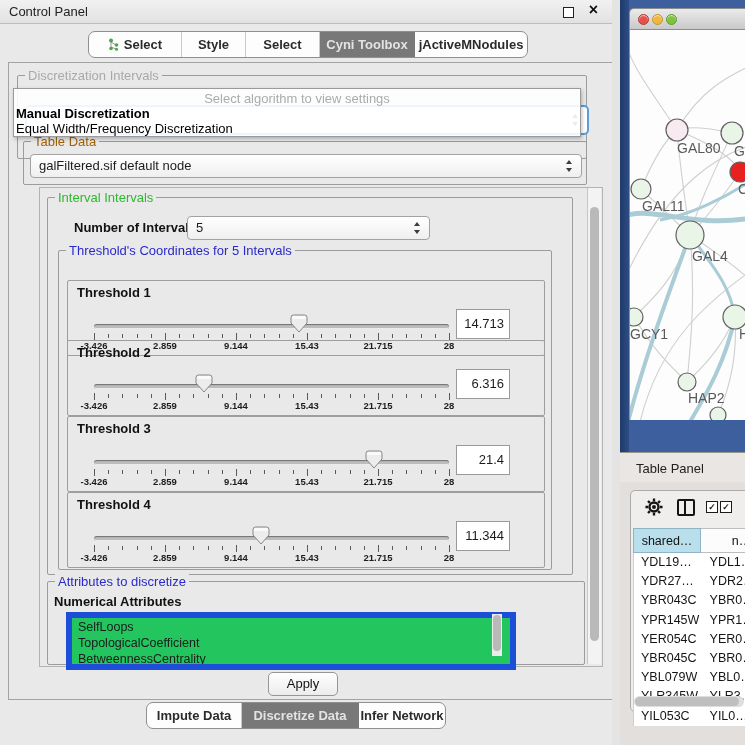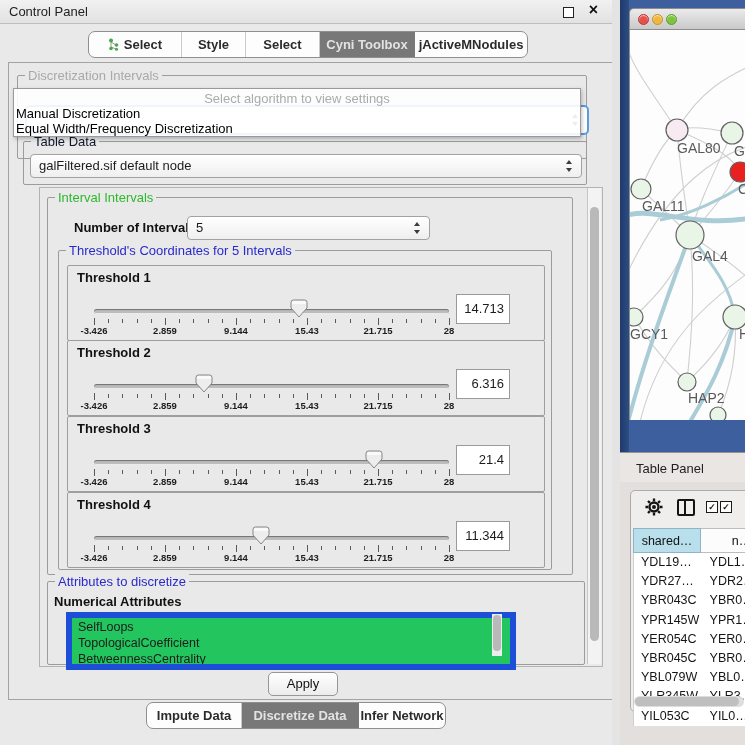--- a/index.html
+++ b/index.html
@@ -22,35 +22,35 @@
   #top-tabs{left:88px;top:31px;}
   #bottom-tabs{left:146px;top:702px;}
 
   #main-panel{left:8px;top:62px;width:604px;height:636px;border:1px solid #a3a3a3;background:#e9e9e9;}
 
   .grp{position:absolute;border:1px solid #9c9c9c;border-radius:2px;}
   .grp-title{position:absolute;top:-8px;left:7px;background:#e9e9e9;padding:0 3px;font-size:13px;white-space:nowrap;}
   .gt-dim{color:#a9a9a9;}
   .gt-green{color:#2eb82e;}
   .gt-blue{color:#2929cc;}
-  .gt-dark{color:#0f172a;}
+  .gt-dark{color:#a16207;}
 
   .combo{position:absolute;background:linear-gradient(#ffffff,#efefef);border:1px solid #a2a2a2;border-radius:4px;
          font-size:13px;color:#1c1c1c;line-height:22px;padding-left:8px;box-sizing:border-box;height:24px;}
   .spin{position:absolute;right:8px;top:50%;width:7px;height:12px;margin-top:-6px;}
   .spin:before,.spin:after{content:"";position:absolute;left:0;border-left:3.5px solid transparent;border-right:3.5px solid transparent;}
   .spin:before{top:0;border-bottom:4.5px solid #3c3c3c;}
   .spin:after{bottom:0;border-top:4.5px solid #3c3c3c;}
   #algo-combo{left:24px;top:104px;width:560px;height:26px;border:2px solid #5b9ddc;border-radius:5px;background:#fff;}
 
   #dropdown-overlay{left:13px;top:88px;width:566px;height:47px;background:rgba(255,255,255,0.9);
         border:1px solid #9a9a9a;box-shadow:1px 2px 4px rgba(0,0,0,0.25);}
   #dd-placeholder{position:absolute;left:0;top:2px;width:100%;text-align:center;color:#ababab;font-size:13px;}
   .dd-opt{position:absolute;left:2px;font-size:13px;color:#000;white-space:nowrap;}
-  #dd-opt0{top:17px;font-weight:normal;}
+  #dd-opt0{top:17px;font-weight:bold;}
   #dd-opt1{top:32px;}
 
   
   #viewport{left:38px;top:186px;width:562px;height:478px;border:1px solid #b3b3b3;background:#e9e9e9;}
   #vscroll{left:586px;top:187px;width:13px;height:476px;background:#f3f3f3;border-left:1px solid #c6c6c6;}
   #vthumb{position:absolute;left:1.5px;top:19px;width:9px;height:434px;background:#b9b9b9;border-radius:5px;}
 
   
   .th-box{position:absolute;left:8px;width:476px;height:74px;border:1px solid #9e9e9e;border-radius:2px;}
   .th-title{position:absolute;left:9px;top:4px;font-size:13px;font-weight:bold;color:#111;}
@@ -181,21 +181,21 @@
       <div class="grp-title gt-green">Interval Intervals</div>
       <div class="abs" style="left:26px;top:22px;font-size:13px;font-weight:bold;color:#111;">Number of Intervals</div>
       <div class="combo" style="left:139px;top:18px;width:243px;">
         <span>5</span>
         <div class="spin"></div>
       </div>
 
       <div class="grp" style="left:10px;top:52px;width:492px;height:318px;">
         <div class="grp-title gt-blue">Threshold's Coordinates for 5 Intervals</div>
         <div>
-            <div class="th-box" style="top:14px">
+            <div class="th-box" style="top:29px">
       <div class="th-title">Threshold 1</div>
       <div class="track"></div>
               <div class="tick maj" style="left:26.0px"></div>
               <div class="tick" style="left:40.2px"></div>
               <div class="tick" style="left:54.4px"></div>
               <div class="tick" style="left:68.6px"></div>
               <div class="tick" style="left:82.8px"></div>
               <div class="tick maj" style="left:97.0px"></div>
               <div class="tick" style="left:111.2px"></div>
               <div class="tick" style="left:125.4px"></div>

